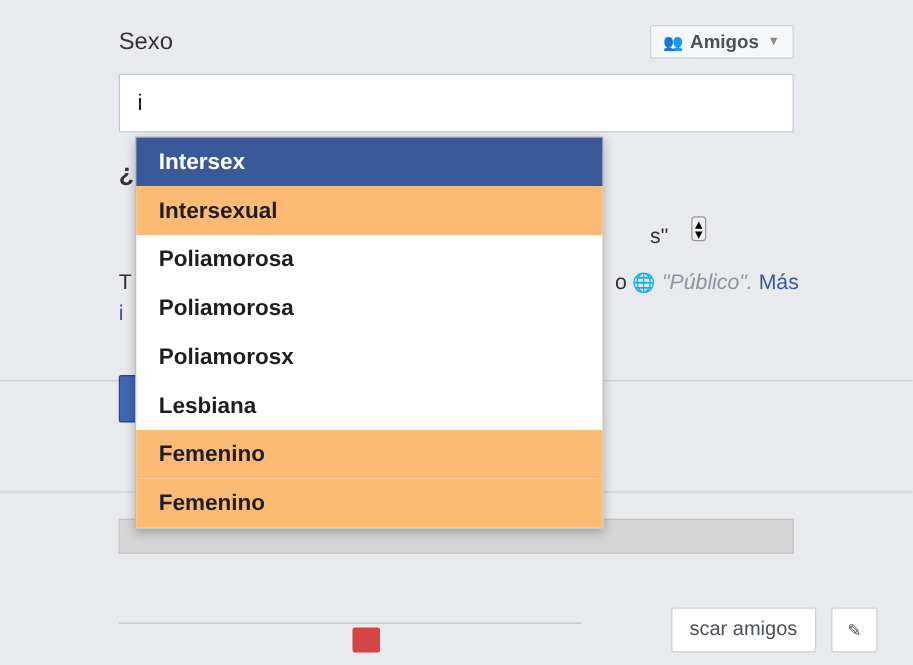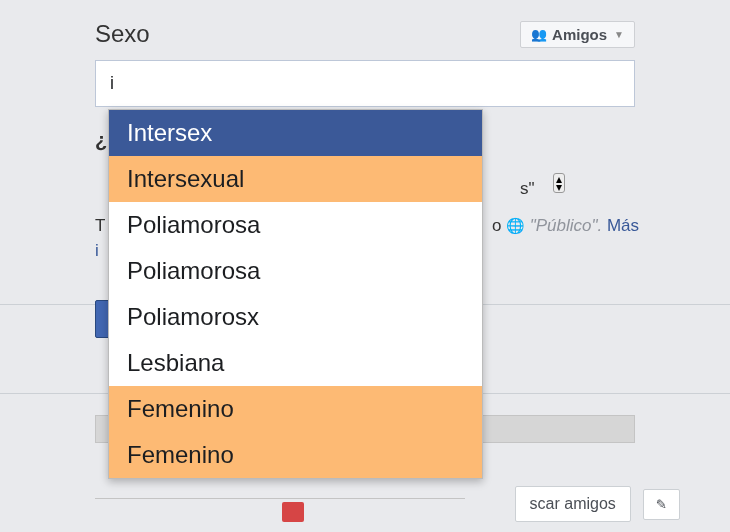--- a/index.html
+++ b/index.html
@@ -19,21 +19,21 @@
       position: relative;
       padding: 20px 95px 0 95px;
     }
     .header-row {
       display: flex;
       justify-content: space-between;
       align-items: center;
       margin-bottom: 12px;
     }
     .field-label {
-      font-size: 24px;
+      font-size: 19px;
       color: #333;
       font-weight: 400;
     }
     .privacy-btn {
       display: flex;
       align-items: center;
       gap: 5px;
       background: #f6f7f9;
       border: 1px solid #ced0d4;
       border-radius: 2px;
@@ -99,39 +99,38 @@
       top: 109px;
       left: 108px;
       width: 375px;
       background: #fff;
       border: 1px solid #bbb;
       box-shadow: 0 3px 8px rgba(0,0,0,0.25);
       z-index: 100;
     }
     .dropdown-item {
       padding: 9px 18px;
-      font-size: 24px;
-      font-weight: normal;
+      font-size: 18px;
+      font-weight: bold;
       color: #1c1e21;
       cursor: pointer;
     }
     .dropdown-item.highlighted {
       background: #3b5998;
       color: #fff;
     }
     .dropdown-item.shaded {
       background: #fdba74;
     }
     .bottom-row {
       position: absolute;
       bottom: 10px;
-      right: 50px;
+      right: 28px;
       display: flex;
       gap: 12px;
-      align-items: center;
     }
     .outline-btn {
       background: #fff;
       border: 1px solid #ccd0d4;
       border-radius: 2px;
       padding: 8px 14px;
       font-size: 16px;
       color: #4b4f56;
       cursor: pointer;
     }

